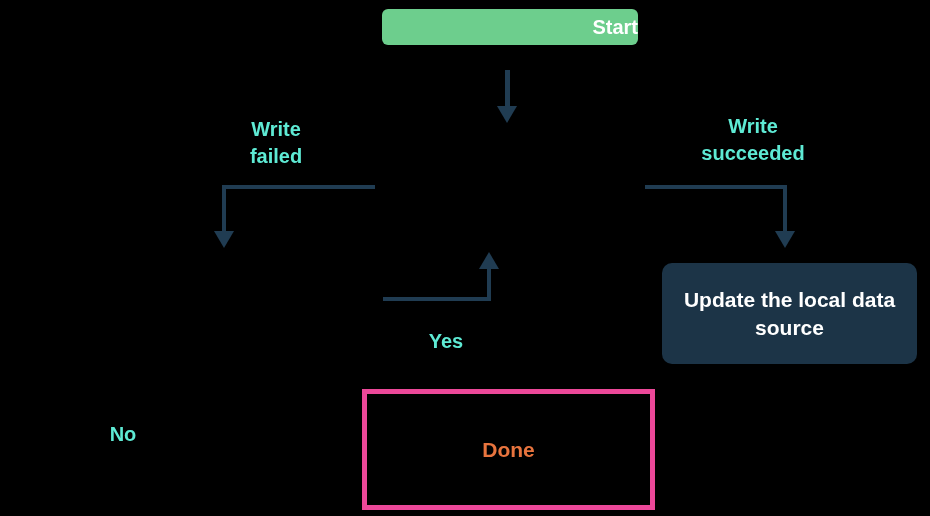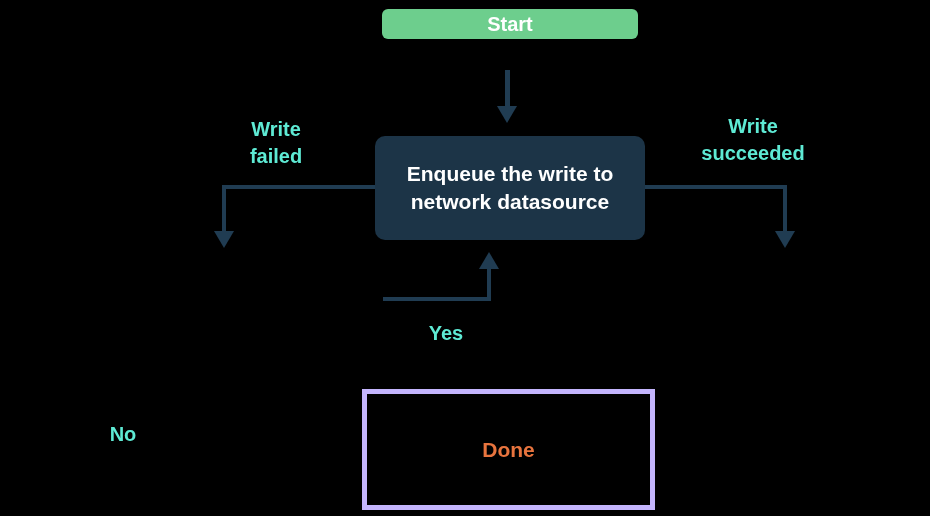--- a/index.html
+++ b/index.html
@@ -28,21 +28,21 @@
     font-size: 21px;
     line-height: 28px;
   }
   .node-start {
     background: #6DCE8D;
     border-radius: 6px;
     font-size: 20px;
   }
   .node-done {
     background: transparent;
-    border: 5px solid #c4b5fd;
+    border: 5px solid #ec4899;
     color: #E8743E;
     font-size: 21px;
   }
   .edge-label {
     position: absolute;
     color: #5eead4;
     font-weight: 700;
     font-size: 20px;
     line-height: 27px;
     text-align: center;
@@ -59,61 +59,61 @@
     border-left: 10px solid transparent;
     border-right: 10px solid transparent;
     border-bottom: 17px solid #203C52;
   }
 </style>
 </head>
 <body>
 
 <div class="canvas">
 
-  <div class="node node-start" style="left:382px; top:9px; width:256px; height:30px;">
+  <div class="node node-start" style="left:382px; top:9px; width:256px; height:36px;justify-content:flex-end;">
     <span>Start</span>
   </div>
 
   <div>
     <div class="seg" style="left:505px; top:70px; width:5px; height:36px;"></div>
     <div class="head head-down" style="left:497px; top:106px;"></div>
   </div>
 
-  <div class="node node-navy" style="left:375px; top:136px; width:270px; height:104px;">
-    <span>Enqueue the write to
-network datasource</span>
-  </div>
 
   <div class="edge-label" style="left:216px; top:116px; width:120px;">Write
 failed</div>
 
   <div>
     <div class="seg" style="left:222px; top:185px; width:153px; height:4px;"></div>
     <div class="seg" style="left:222px; top:185px; width:4px; height:46px;"></div>
     <div class="head head-down" style="left:214px; top:231px;"></div>
   </div>
 
 
   <div class="edge-label" style="left:688px; top:113px; width:130px;">Write
 succeeded</div>
 
   <div>
     <div class="seg" style="left:645px; top:185px; width:142px; height:4px;"></div>
     <div class="seg" style="left:783px; top:185px; width:4px; height:46px;"></div>
     <div class="head head-down" style="left:775px; top:231px;"></div>
   </div>
 
+  <div class="node node-navy" style="left:662px; top:263px; width:255px; height:101px;">
+    <span>Update the local data
+source</span>
+  </div>
 
   <div>
     <div class="seg" style="left:383px; top:297px; width:108px; height:4px;"></div>
     <div class="seg" style="left:487px; top:269px; width:4px; height:32px;"></div>
     <div class="head head-up" style="left:479px; top:252px;"></div>
   </div>
 
-  <div class="edge-label" style="left:411px; top:320px; width:70px;">Yes</div>
+  <div class="edge-label" style="left:411px; top:328px; width:70px;">Yes</div>
 
   <div class="node node-done" style="left:362px; top:389px; width:293px; height:121px;">
     <span>Done</span>
   </div>
 
   <div class="edge-label" style="left:88px; top:421px; width:70px;">No</div>
 
 </div>
 
 </body></html>

